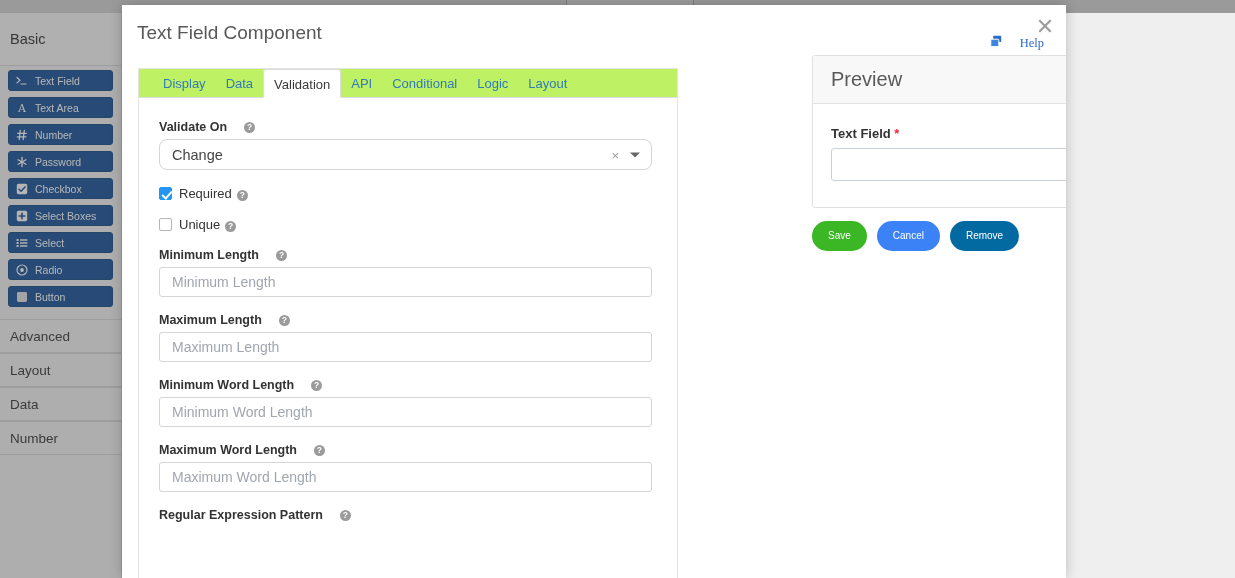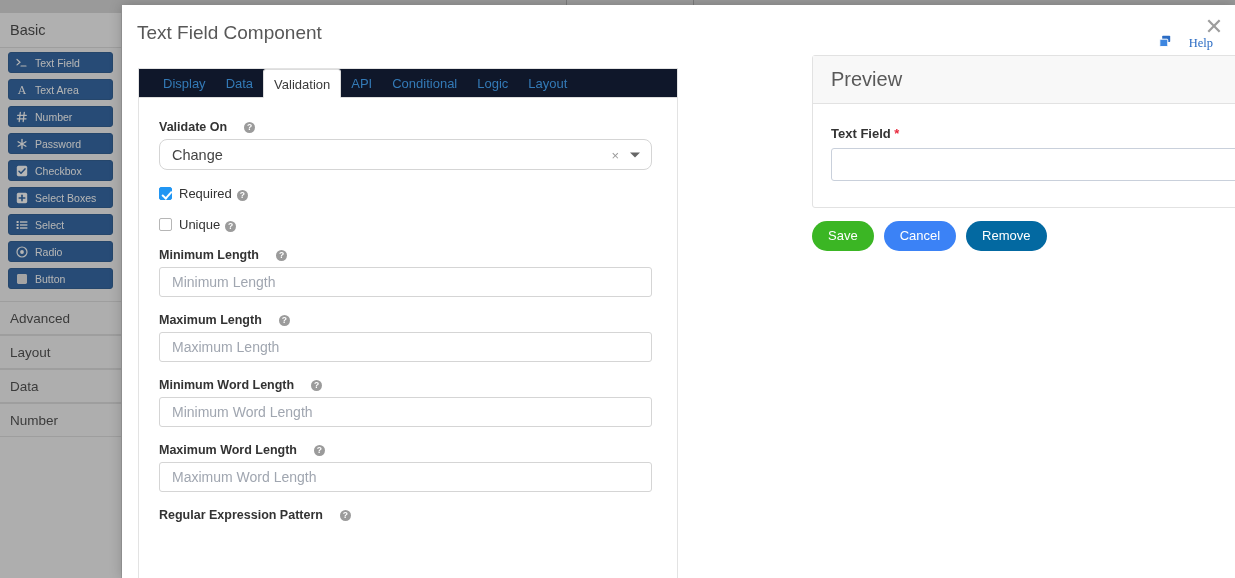--- a/index.html
+++ b/index.html
@@ -48,21 +48,21 @@
 
   
   .sidebar {
     position: absolute;
     left: 0; top: 13px;
     width: 122px; height: 565px;
     background: #f4f4f4;
     border-right: 1px solid #d8d8d8;
   }
   .side-group-head {
-    height: 35px;
+    height: 53px;
     display: flex; align-items: center;
     padding-left: 10px;
     font-size: 14.5px;
     color: #333;
     border-bottom: 1px solid #dadada;
     background: #f7f7f7;
   }
   .side-items { padding: 4px 8px 6px 8px; }
   .side-btn {
     display: flex; align-items: center;
@@ -105,21 +105,21 @@
     left: 0; top: 13px;
     width: 122px; height: 565px;
     background: rgba(60,60,60,0.38);
     pointer-events: none;
   }
 
   
   .modal {
     position: absolute;
     left: 122px; top: 5px;
-    width: 1113px; height: 573px;
+    width: 944px; height: 573px;
     background: #ffffff;
     box-shadow: 0 0 12px rgba(0,0,0,0.22);
     overflow: hidden;
   }
   .modal-close {
     position: absolute;
     right: 10px; top: 12px;
     width: 22px; height: 22px;
     color: #9d9d9d;
     font-size: 22px;
@@ -155,21 +155,21 @@
     position: absolute;
     left: 16px; top: 50px;
     width: 540px;
     bottom: 0;
   }
   .tabs {
     display: flex;
     align-items: flex-end;
     height: 30px;
     border-bottom: 1px solid #dddddd;
-    background: #0f172a;
+    background: #bef264;
     border-top: 1px solid #e3e3e3;
     border-left: 1px solid #e3e3e3;
     border-right: 1px solid #e3e3e3;
     padding-left: 14px;
     margin-top: 13px;
   }
   .tab {
     position: relative;
     padding: 0 10px;
     height: 29px;
@@ -350,21 +350,21 @@
     display: flex;
     gap: 10px;
     margin-top: 13px;
   }
   .btn {
     height: 30px;
     padding: 0 16px;
     border: none;
     border-radius: 15px;
     color: #ffffff;
-    font-size: 13px;
+    font-size: 10px;
     cursor: pointer;
     font-family: "Liberation Sans", sans-serif;
     line-height: 30px;
   }
   .btn-save   { background: #3bb624; }
   .btn-cancel { background: #3b82f6; }
   .btn-remove { background: #0369a1; }
 </style>
 </head>
 <body>

